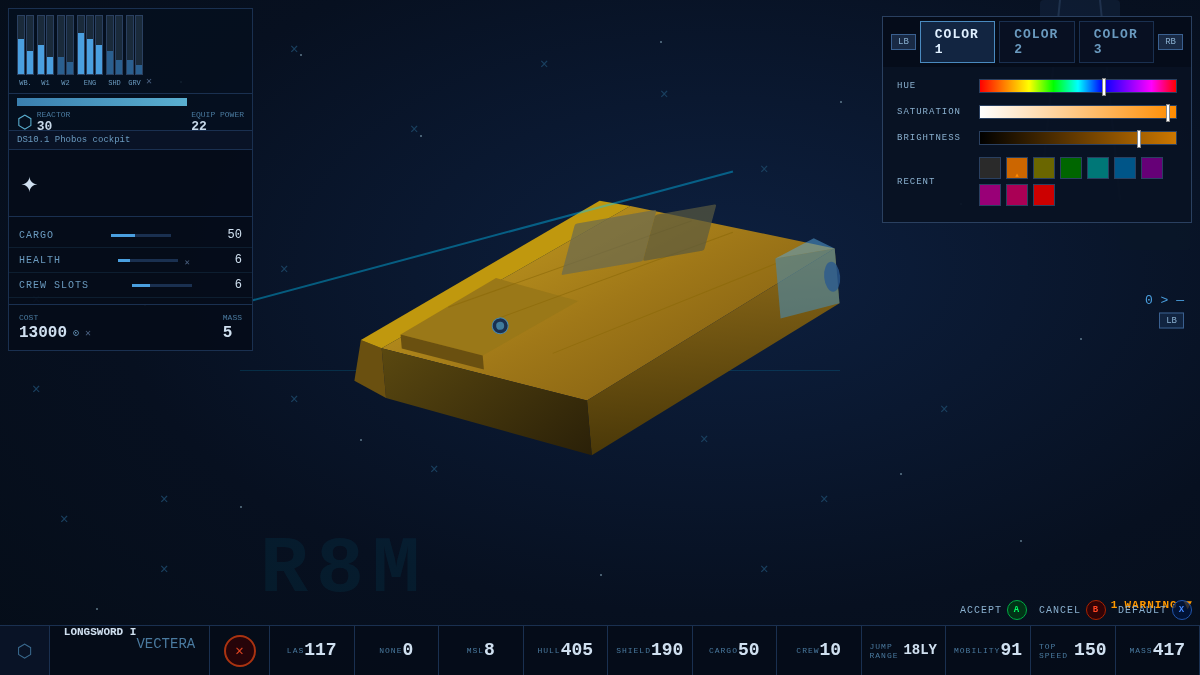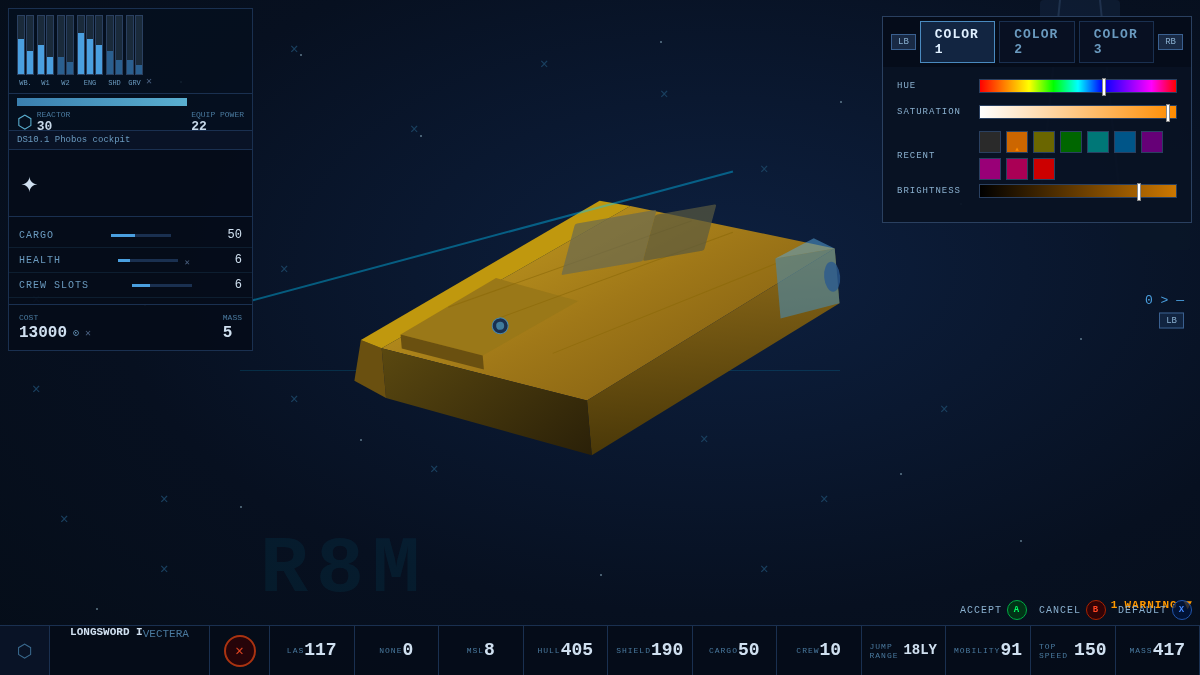--- a/index.html
+++ b/index.html
@@ -408,24 +408,24 @@
       border-right: 1px solid #1a3050;
     }
 
     .footer-ship-title {
       font-size: 11px;
       color: #d0e0f0;
       font-weight: bold;
     }
 
     .footer-ship-sub {
-      font-size: 11px;
+      font-size: 14px;
       color: #4a7a9f;
       text-transform: uppercase;
-      margin-top: 2px;
+      margin-top: 10px;
     }
 
     .cancel-btn-area {
       width: 60px;
       display: flex;
       align-items: center;
       justify-content: center;
       border-right: 1px solid #1a3050;
     }
 
@@ -776,42 +776,42 @@
       </div>
     </div>
 
     <div class="color-row">
       <span class="color-row-label">SATURATION</span>
       <div class="sat-slider">
         <div class="slider-thumb" style="left:95%;"></div>
       </div>
     </div>
 
+    <div class="color-row">
+      <span class="color-row-label">BRIGHTNESS</span>
+      <div class="bright-slider">
+        <div class="slider-thumb" style="left:80%;"></div>
+      </div>
+    </div>
+
     <div class="color-row" style="margin-bottom:4px;">
       <span class="color-row-label">RECENT</span>
       <div class="recent-colors">
         <div class="recent-color-swatch" style="background:#2a2a2a;"></div>
         <div class="recent-color-swatch has-marker" style="background:#cc6600;"></div>
         <div class="recent-color-swatch" style="background:#6a6600;"></div>
         <div class="recent-color-swatch" style="background:#006600;"></div>
         <div class="recent-color-swatch" style="background:#007777;"></div>
         <div class="recent-color-swatch" style="background:#005588;"></div>
         <div class="recent-color-swatch" style="background:#660077;"></div>
         <div class="recent-color-swatch" style="background:#990077;"></div>
         <div class="recent-color-swatch" style="background:#aa0055;"></div>
         <div class="recent-color-swatch" style="background:#cc0000;"></div>
       </div>
     </div>
-
-    <div class="color-row">
-      <span class="color-row-label">BRIGHTNESS</span>
-      <div class="bright-slider">
-        <div class="slider-thumb" style="left:80%;"></div>
-      </div>
-    </div>
   </div>
 </div>
 
 <div id="nav-indicator" style="position:absolute;right:16px;top:300px;">
   <span style="color:#4a9fdf;font-size:13px;font-family:'Courier New',monospace;">0 &gt; —</span>
   <div class="lb-indicator" style="position:absolute;right:0;top:20px;">LB</div>
 </div>
 
 <div id="warning-badge" style="position:absolute;bottom:62px;right:8px;display:flex;align-items:center;gap:6px;">
   <span class="warning-text" style="color:#ff9900;font-size:11px;font-weight:bold;font-family:'Courier New',monospace;">1</span>

